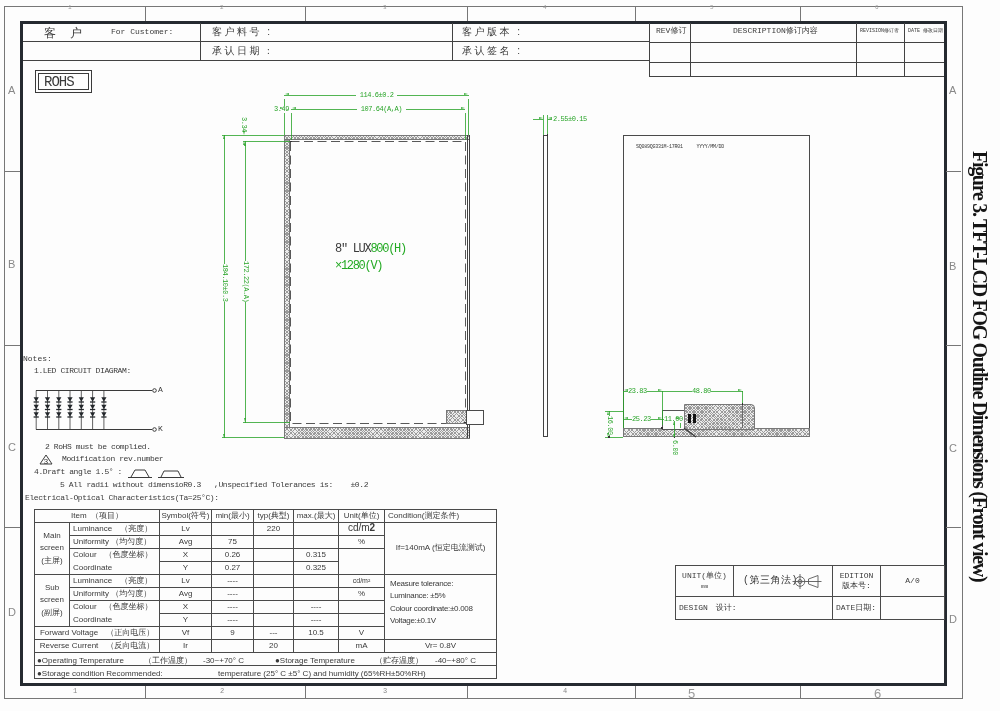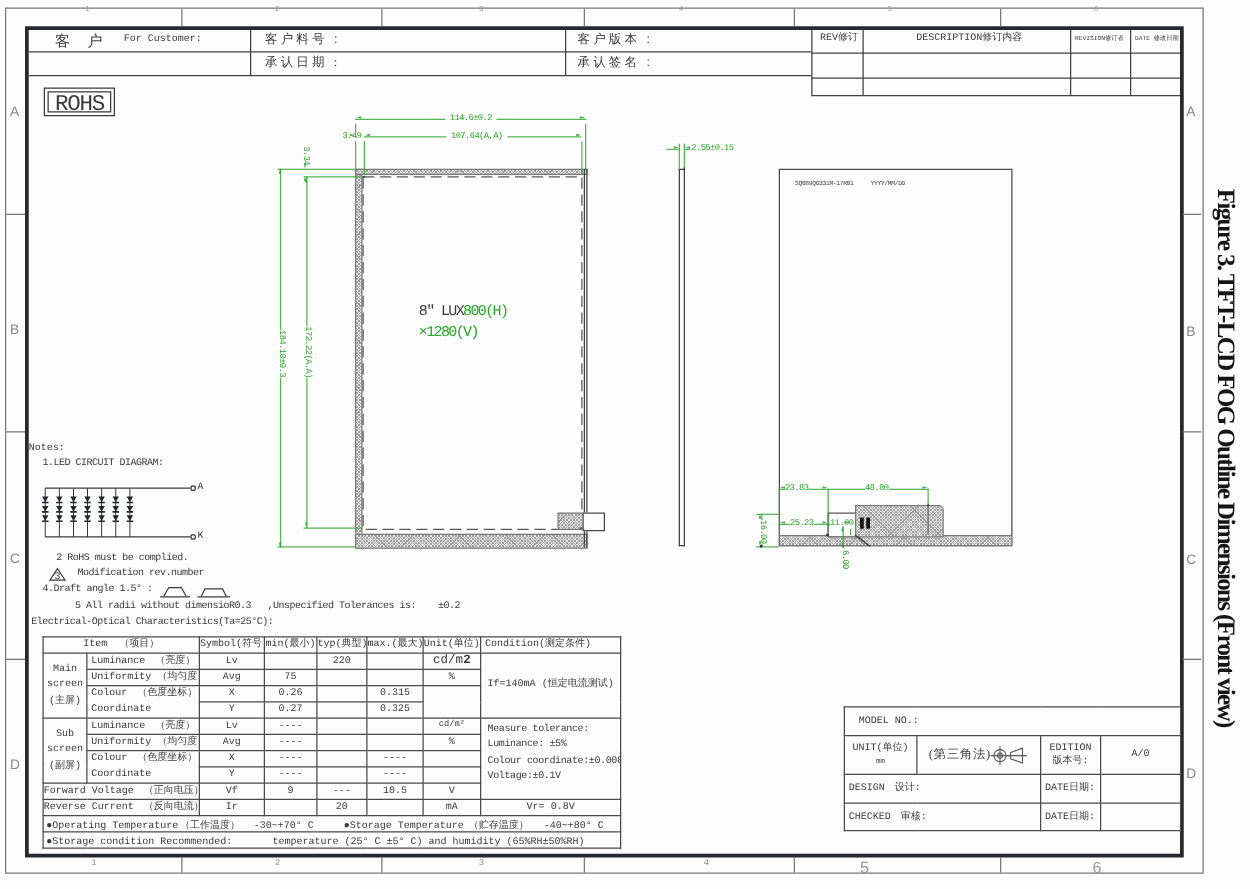--- a/index.html
+++ b/index.html
@@ -12,21 +12,21 @@
  repeating-linear-gradient(45deg,#9b9b9b 0 .6px,rgba(0,0,0,0) .6px 1.9px),
  repeating-linear-gradient(-45deg,#9b9b9b 0 .6px,rgba(0,0,0,0) .6px 1.9px),#ececec;}
 .rot{transform-origin:0 0;transform:rotate(90deg)}
 .nt{font-size:8px;letter-spacing:-0.4px}
 .ar{position:absolute;width:0;height:0;border:0 solid rgba(0,0,0,0)}
 .aL{border-right:4.5px solid rgba(40,163,40,0.85);border-top:1.6px solid rgba(0,0,0,0);border-bottom:1.6px solid rgba(0,0,0,0)}
 .aR{border-left:4.5px solid rgba(40,163,40,0.85);border-top:1.6px solid rgba(0,0,0,0);border-bottom:1.6px solid rgba(0,0,0,0)}
 .aU{border-bottom:4.5px solid rgba(40,163,40,0.85);border-left:1.6px solid rgba(0,0,0,0);border-right:1.6px solid rgba(0,0,0,0)}
 .aD{border-top:4.5px solid rgba(40,163,40,0.85);border-left:1.6px solid rgba(0,0,0,0);border-right:1.6px solid rgba(0,0,0,0)}
 .dot{position:absolute;width:1.6px;height:1.6px;background:#333}
-#eot{border-collapse:collapse;font-family:Liberation Mono, monospace;font-size:8px;color:#3a3a3a;table-layout:fixed}
+#eot{border-collapse:collapse;font-family:Liberation Sans, sans-serif;font-size:8px;color:#3a3a3a;table-layout:fixed}
 #eot td{border:1px solid #4a4a4a;padding:0 0 0 3px;overflow:hidden;white-space:pre;line-height:1.3;height:12px;vertical-align:middle}
 #eot td.c{text-align:center;padding:0}
 #eot td.lt{padding:3px 0 0 5px;line-height:1.58;letter-spacing:-0.3px;vertical-align:top}
 #eot td.v{line-height:1.55}
 #tb{border-collapse:collapse;font-family:"Liberation Mono",monospace;font-size:8px;color:#3a3a3a;table-layout:fixed}
 #tb td{border:1px solid #4a4a4a;padding:0;overflow:hidden;white-space:pre;vertical-align:middle;line-height:1.25}
 #tb td.c{text-align:center}
 </style></head><body>
 <div id="pg">
 
@@ -83,33 +83,33 @@
 
 <div class="ln" style="left:649px;top:23px;width:1px;height:53px"></div>
 <div class="ln" style="left:690px;top:23px;width:1px;height:53px"></div>
 <div class="ln" style="left:856px;top:23px;width:1px;height:53px"></div>
 <div class="ln" style="left:904px;top:23px;width:1px;height:53px"></div>
 <div class="ln" style="left:649px;top:42px;width:295px;height:1px"></div>
 <div class="ln" style="left:649px;top:62px;width:295px;height:1px"></div>
 <div class="ln" style="left:649px;top:76px;width:295px;height:1px"></div>
 
 <div class="t" style="left:44px;top:27px;font-size:12px;font-family:'Liberation Sans',sans-serif;letter-spacing:14px">客户</div>
-<div class="t" style="left:99px;top:28px;font-size:8px">For Customer:</div>
+<div class="t" style="left:111px;top:28px;font-size:8px">For Customer:</div>
 <div class="t" style="left:212px;top:27px;font-size:10px;font-family:'Liberation Sans',sans-serif;letter-spacing:2.5px">客户料号 :</div>
 <div class="t" style="left:462px;top:27px;font-size:10px;font-family:'Liberation Sans',sans-serif;letter-spacing:2.5px">客户版本 :</div>
 <div class="t" style="left:212px;top:46px;font-size:10px;font-family:Liberation Serif, serif;letter-spacing:2.5px">承认日期 :</div>
 <div class="t" style="left:462px;top:46px;font-size:10px;font-family:'Liberation Sans',sans-serif;letter-spacing:2.5px">承认签名 :</div>
 <div class="t" style="left:656px;top:27px;font-size:8px">REV修订</div>
 <div class="t" style="left:733px;top:27px;font-size:8px">DESCRIPTION修订内容</div>
 <div class="t" style="left:860px;top:29px;font-size:5px">REVISION修订者</div>
 <div class="t" style="left:908px;top:29px;font-size:5px">DATE 修改日期</div>
 
 <div class="a" style="left:35px;top:70px;width:55px;height:21px;border:1px solid #3a3a3a"></div>
 <div class="a" style="left:38px;top:73px;width:49px;height:15px;border:1px solid #3a3a3a"></div>
-<div class="t" style="left:44px;top:75px;font-size:18px;letter-spacing:-1px">ROHS</div>
+<div class="t" style="left:44px;top:75px;font-size:14px;letter-spacing:-1px">ROHS</div>
 
 <div class="hat" style="left:284px;top:135px;width:4px;height:302px"></div>
 <div class="hat" style="left:284px;top:135px;width:184px;height:3px"></div>
 <div class="hat" style="left:284px;top:427px;width:184px;height:10px"></div>
 <div class="ln" style="left:467px;top:135px;width:1px;height:303px"></div>
 <div class="ln" style="left:469px;top:135px;width:1px;height:303px"></div>
 <svg class="a" style="left:289px;top:140px" width="178" height="285" viewBox="0 0 178 285">
       <rect x="1.5" y="1.5" width="175" height="282" fill="none" stroke="#585858" stroke-width="1" stroke-dasharray="9 4.5"></rect>
     </svg>
 
@@ -298,45 +298,37 @@
     </table>
 
 <table class="a" id="tb" style="left:675px;top:565px" cellspacing="0">
 <colgroup>
         <col style="width:58px">
         <col style="width:99px">
         <col style="width:48px">
         <col style="width:64px">
       </colgroup>
 <tbody>
-        <tr style="height:23px">
-          <td colspan="4" style="padding-left:11px">MODEL NO.:</td>
-        </tr>
 <tr style="height:31px">
           <td class="c">UNIT(单位)<br><span style="font-size:6px">mm</span></td>
-          <td style="position:relative;padding-left:9px;text-align:left"><span style="font-family:Liberation Serif, serif;font-size:10px;letter-spacing:0.5px">(第三角法)</span><svg class="a" style="left:57px;top:7px" width="34" height="17" viewBox="0 0 34 17">
+          <td style="position:relative;padding-left:9px;text-align:left"><span style="font-family:Liberation Mono, monospace;font-size:10px;letter-spacing:0.5px">(第三角法)</span><svg class="a" style="left:57px;top:7px" width="34" height="17" viewBox="0 0 34 17">
               <g stroke="#5a5a5a" stroke-width="0.9" fill="none">
                 <circle cx="9" cy="8.5" r="4.8"></circle>
                 <circle cx="9" cy="8.5" r="2"></circle>
                 <line x1="1.5" y1="8.5" x2="16.5" y2="8.5"></line>
                 <line x1="9" y1="1" x2="9" y2="16"></line>
                 <path d="M17.5 6 L27 2.5 L27 14.5 L17.5 11 Z"></path>
                 <line x1="15.5" y1="8.5" x2="30.5" y2="8.5"></line>
               </g>
             </svg></td>
           <td class="c">EDITION<br>版本号:</td>
           <td class="c">A/0</td>
         </tr>
 <tr style="height:23px">
           <td colspan="2" style="padding-left:3px">DESIGN　设计:</td>
-          <td style="padding-left:3px">DATE日期:</td>
-          <td></td>
-        </tr>
-<tr style="height:22px">
-          <td colspan="2" style="padding-left:3px">CHECKED　审核:</td>
           <td style="padding-left:3px">DATE日期:</td>
           <td></td>
         </tr>
 </tbody>
     </table>
 
 <div class="gl" style="left:284px;top:95px;width:185px;height:1px"></div>
 <div class="gl" style="left:284px;top:99px;width:1px;height:36px"></div>
 <div class="gl" style="left:468px;top:99px;width:1px;height:36px"></div>
 <div class="gt" style="left:356px;top:92px;font-size:7px;letter-spacing:-0.45px"> 114.6±0.2 </div>

